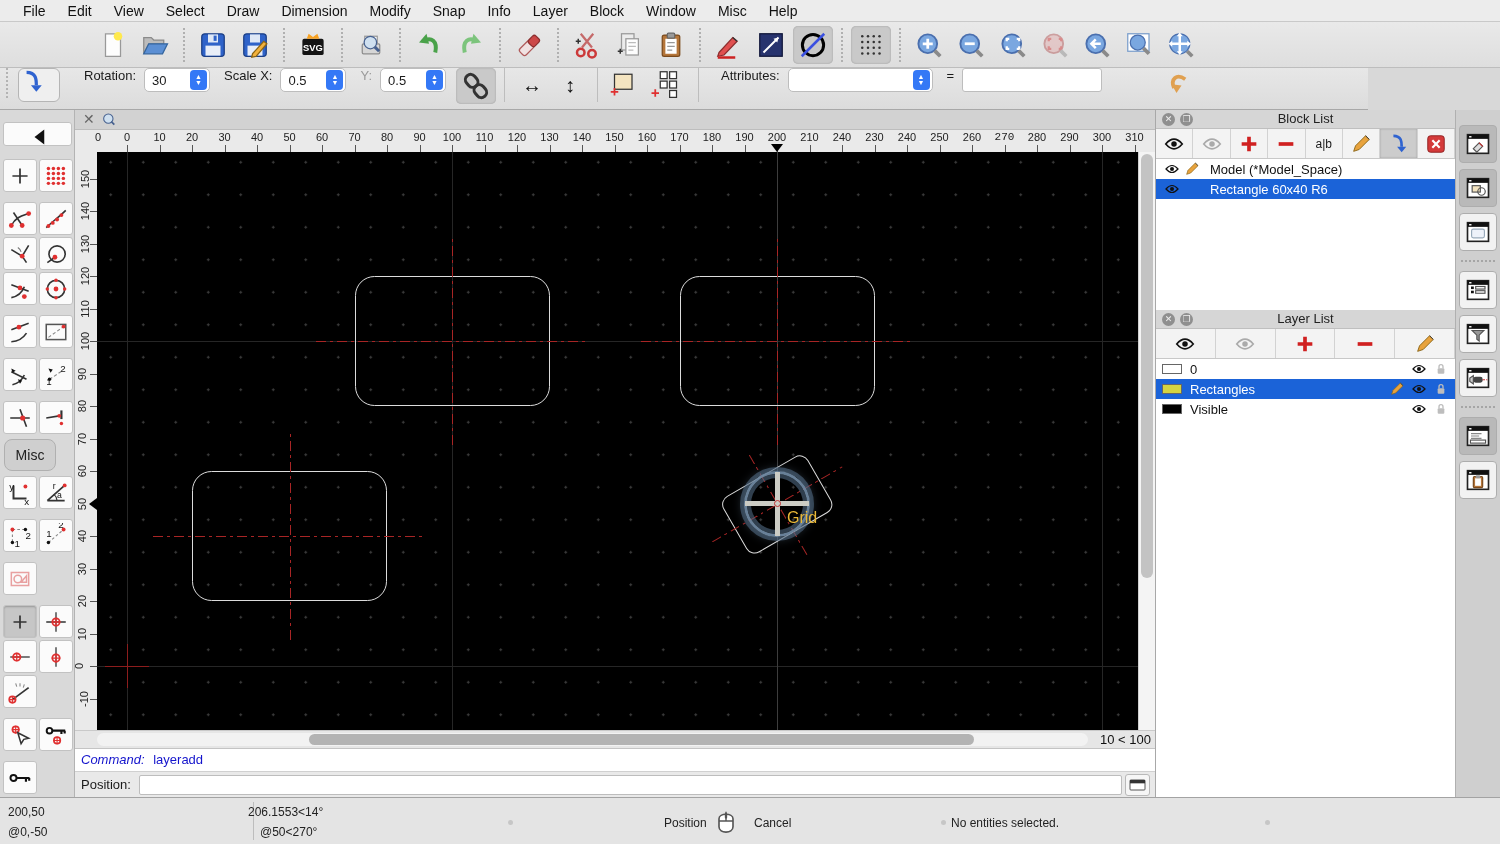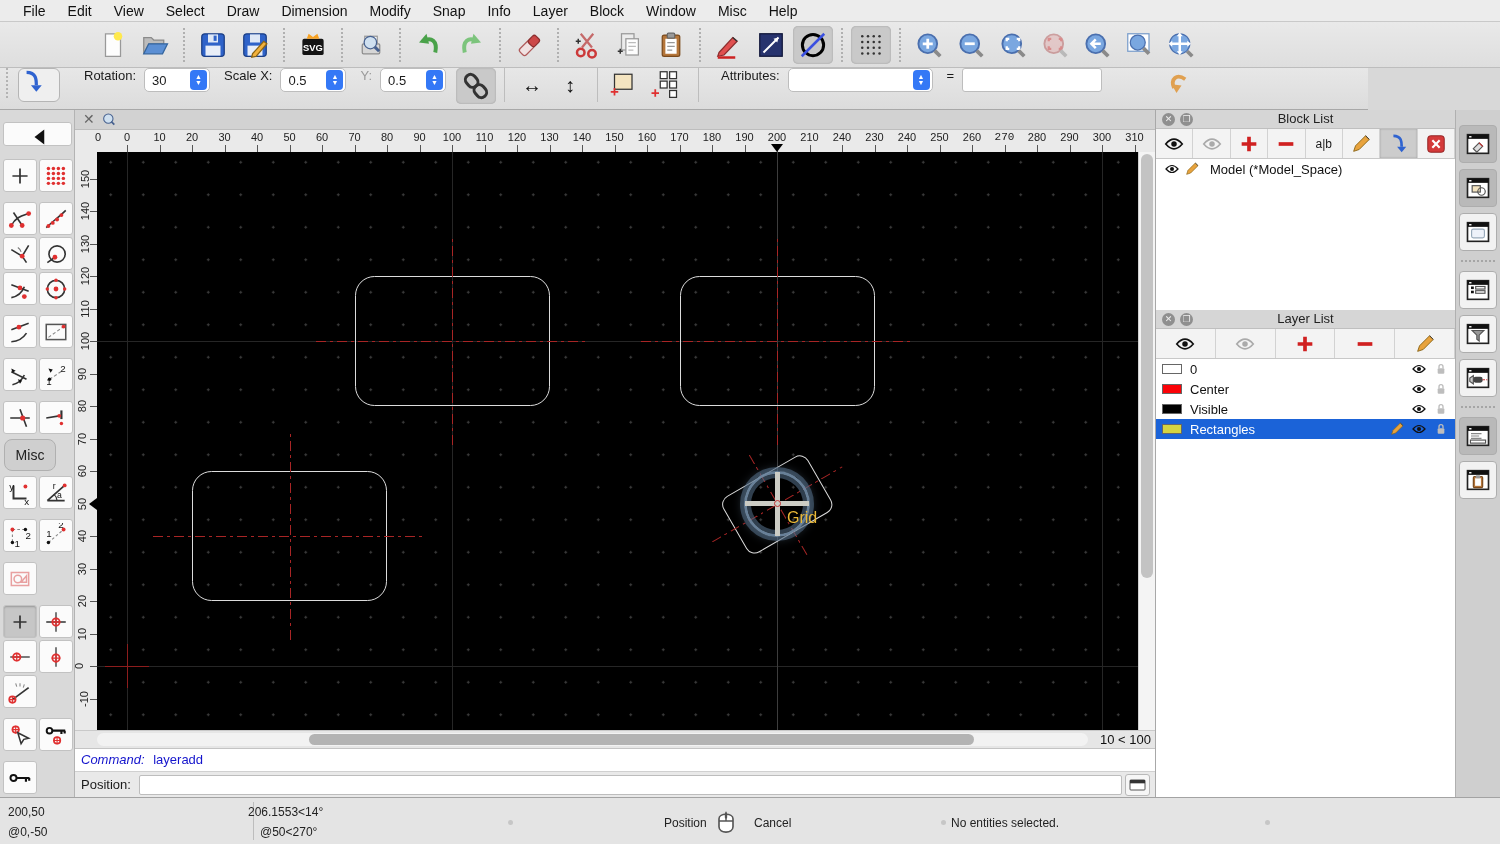--- a/index.html
+++ b/index.html
@@ -879,20 +879,28 @@
           <span class="ric"><svg viewBox="0 0 24 24" width="100%" height="100%">
               <path d="M3 12c6-7 12-7 18 0-6 7-12 7-18 0z" fill="none" stroke="#111" stroke-width="1.8"></path>
               <circle cx="12" cy="12" r="3" fill="#111"></circle>
             </svg></span>
           <span class="ric" style="margin-left: 2px;"><svg viewBox="0 0 24 24" width="100%" height="100%">
               <path d="M4 20l2-6L17 3l4 4L10 18z" fill="#e8a33d" stroke="#8a6414"></path>
               <path d="M17 3l4 4" stroke="#333"></path>
             </svg></span>
           <span class="txt">Model (*Model_Space)</span>
         </div>
+        <div class="prow selected">
+          <span class="ric"><svg viewBox="0 0 24 24" width="100%" height="100%">
+              <path d="M3 12c6-7 12-7 18 0-6 7-12 7-18 0z" fill="none" stroke="#111" stroke-width="1.8"></path>
+              <circle cx="12" cy="12" r="3" fill="#111"></circle>
+            </svg></span>
+          <span class="ric" style="margin-left: 2px;"></span>
+          <span class="txt">Rectangle 60x40 R6</span>
+        </div>
       </div>
     </div>
   <div class="rpanel" id="layerPanel" style="top:310px;height:487px;">
       <div class="ptitle"><div class="pcirc" style="left: 6px;">✕</div><div class="pcirc" style="left: 24px;">❐</div><span>Layer List</span></div>
       <div class="ptools">
         <div class="ptool">
           <span style="width: 22px; height: 22px;"><svg viewBox="0 0 24 24" width="100%" height="100%">
               <path d="M3 12c6-7 12-7 18 0-6 7-12 7-18 0z" fill="none" stroke="#111" stroke-width="1.8"></path>
               <circle cx="12" cy="12" r="3" fill="#111"></circle>
             </svg></span>
@@ -928,56 +936,42 @@
             <span><svg viewBox="0 0 24 24" width="100%" height="100%">
                 <path d="M3 12c6-7 12-7 18 0-6 7-12 7-18 0z" fill="none" stroke="#111" stroke-width="1.8"></path>
                 <circle cx="12" cy="12" r="3" fill="#111"></circle>
               </svg></span>
             <span><svg viewBox="0 0 24 24" width="100%" height="100%">
                 <rect x="7" y="11" width="10" height="8" rx="1.5" fill="#bdbdbd"></rect>
                 <path d="M9 11V8.5a3 3 0 016 0V11" fill="none" stroke="#bdbdbd" stroke-width="2"></path>
               </svg></span>
           </div>
         </div>
-        <div class="prow">
-          <div class="swatch" style="background: rgb(251, 2, 7);"></div>
-          <span class="txt">Center</span>
+        <div class="prow selected">
+          <div class="swatch" style="background: rgb(212, 212, 66);"></div>
+          <span class="txt">Rectangles</span>
           <div class="right-icons">
+            <span><svg viewBox="0 0 24 24" width="100%" height="100%">
+                <path d="M4 20l2-6L17 3l4 4L10 18z" fill="#e8a33d" stroke="#8a6414"></path>
+                <path d="M17 3l4 4" stroke="#333"></path>
+              </svg></span>
             <span><svg viewBox="0 0 24 24" width="100%" height="100%">
                 <path d="M3 12c6-7 12-7 18 0-6 7-12 7-18 0z" fill="none" stroke="#111" stroke-width="1.8"></path>
                 <circle cx="12" cy="12" r="3" fill="#111"></circle>
               </svg></span>
             <span><svg viewBox="0 0 24 24" width="100%" height="100%">
                 <rect x="7" y="11" width="10" height="8" rx="1.5" fill="#bdbdbd"></rect>
                 <path d="M9 11V8.5a3 3 0 016 0V11" fill="none" stroke="#bdbdbd" stroke-width="2"></path>
               </svg></span>
           </div>
         </div>
         <div class="prow">
           <div class="swatch" style="background: rgb(0, 0, 0);"></div>
           <span class="txt">Visible</span>
           <div class="right-icons">
-            <span><svg viewBox="0 0 24 24" width="100%" height="100%">
-                <path d="M3 12c6-7 12-7 18 0-6 7-12 7-18 0z" fill="none" stroke="#111" stroke-width="1.8"></path>
-                <circle cx="12" cy="12" r="3" fill="#111"></circle>
-              </svg></span>
-            <span><svg viewBox="0 0 24 24" width="100%" height="100%">
-                <rect x="7" y="11" width="10" height="8" rx="1.5" fill="#bdbdbd"></rect>
-                <path d="M9 11V8.5a3 3 0 016 0V11" fill="none" stroke="#bdbdbd" stroke-width="2"></path>
-              </svg></span>
-          </div>
-        </div>
-        <div class="prow selected">
-          <div class="swatch" style="background: rgb(212, 212, 66);"></div>
-          <span class="txt">Rectangles</span>
-          <div class="right-icons">
-            <span><svg viewBox="0 0 24 24" width="100%" height="100%">
-                <path d="M4 20l2-6L17 3l4 4L10 18z" fill="#e8a33d" stroke="#8a6414"></path>
-                <path d="M17 3l4 4" stroke="#333"></path>
-              </svg></span>
             <span><svg viewBox="0 0 24 24" width="100%" height="100%">
                 <path d="M3 12c6-7 12-7 18 0-6 7-12 7-18 0z" fill="none" stroke="#111" stroke-width="1.8"></path>
                 <circle cx="12" cy="12" r="3" fill="#111"></circle>
               </svg></span>
             <span><svg viewBox="0 0 24 24" width="100%" height="100%">
                 <rect x="7" y="11" width="10" height="8" rx="1.5" fill="#bdbdbd"></rect>
                 <path d="M9 11V8.5a3 3 0 016 0V11" fill="none" stroke="#bdbdbd" stroke-width="2"></path>
               </svg></span>
           </div>
         </div>

